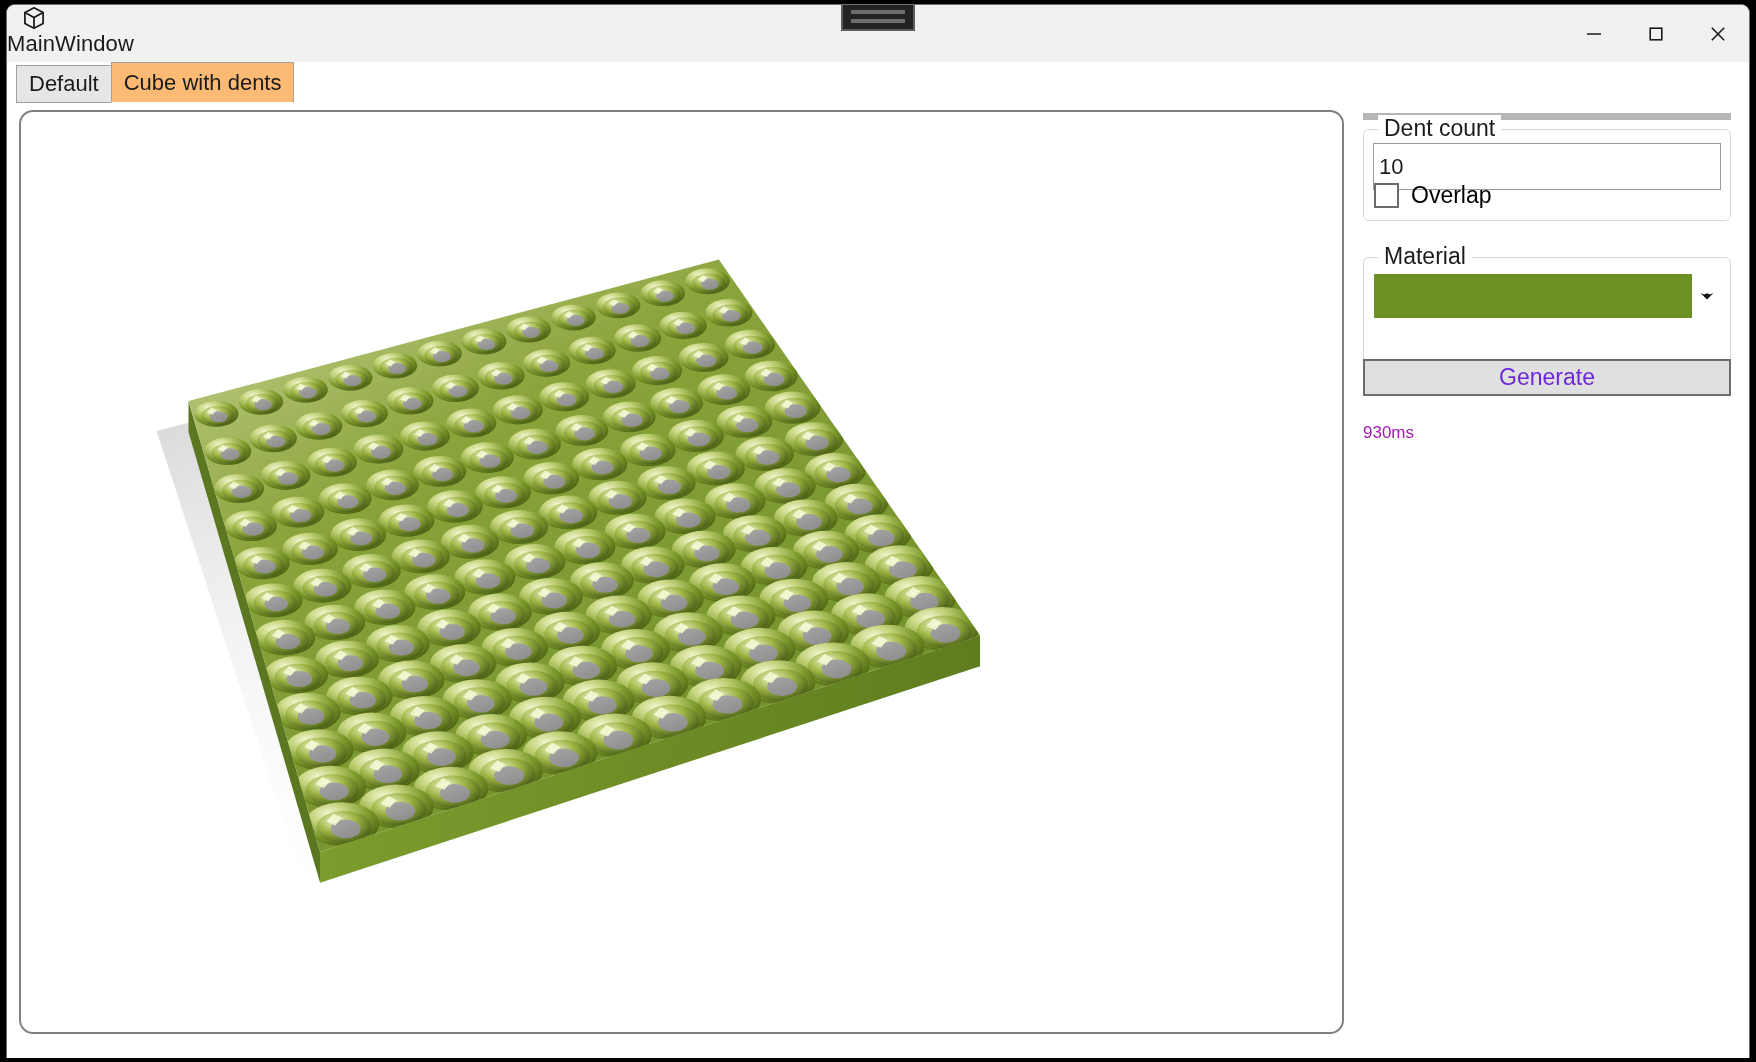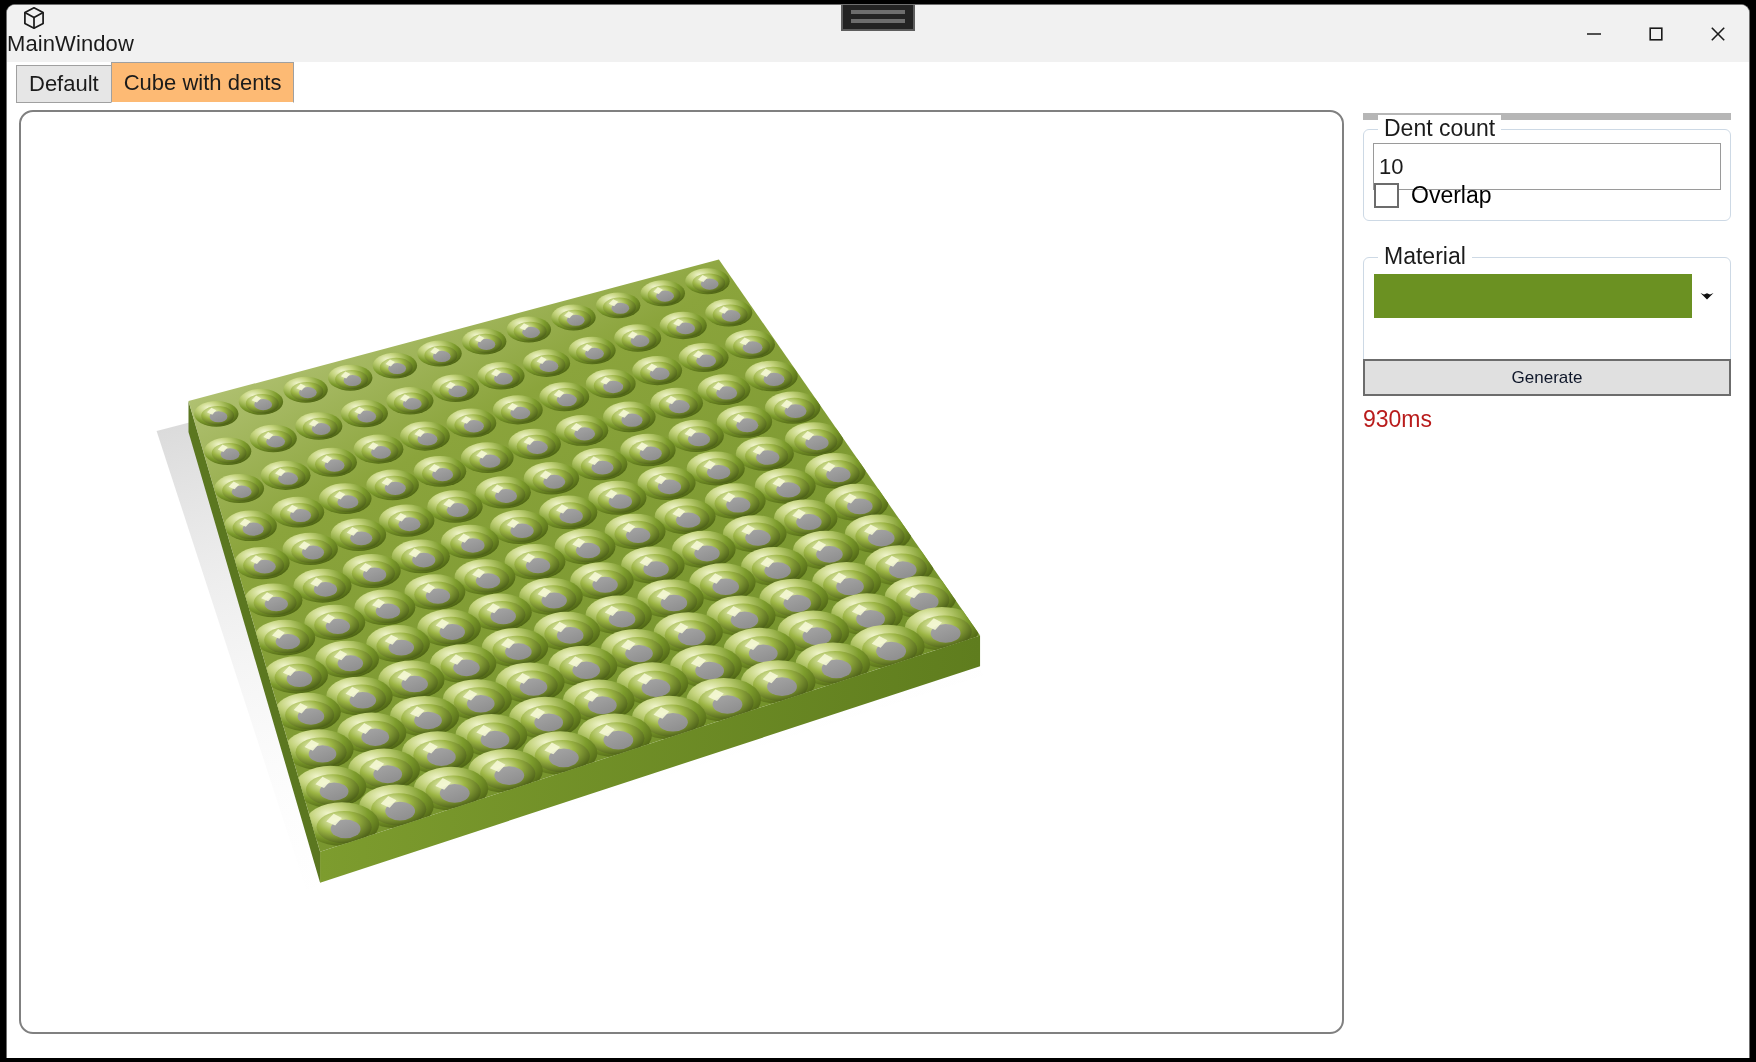--- a/index.html
+++ b/index.html
@@ -245,30 +245,30 @@
   #generate-btn {
     position: absolute;
     left: 8px;
     top: 256px;
     width: 368px;
     height: 37px;
     background: #e0e0e0;
     border: 2px solid #6c6c6c;
     box-sizing: border-box;
     font-family: "Liberation Sans", sans-serif;
-    font-size: 17px;
-    color: #0f172a;
+    font-size: 23px;
+    color: #6d28d9;
     cursor: default;
   }
   #timing {
     position: absolute;
     left: 8px;
-    top: 303px;
-    font-size: 23px;
-    color: #b91c1c;
+    top: 320px;
+    font-size: 17px;
+    color: #a21caf;
   }
 </style>
 </head>
 <body>
 
 <div id="window">
 
   <div id="titlebar">
     <span id="app-icon">
       <svg width="26" height="26" viewBox="0 0 24 24" fill="none" stroke="#1b1b1b" stroke-width="1.6" stroke-linejoin="round">

